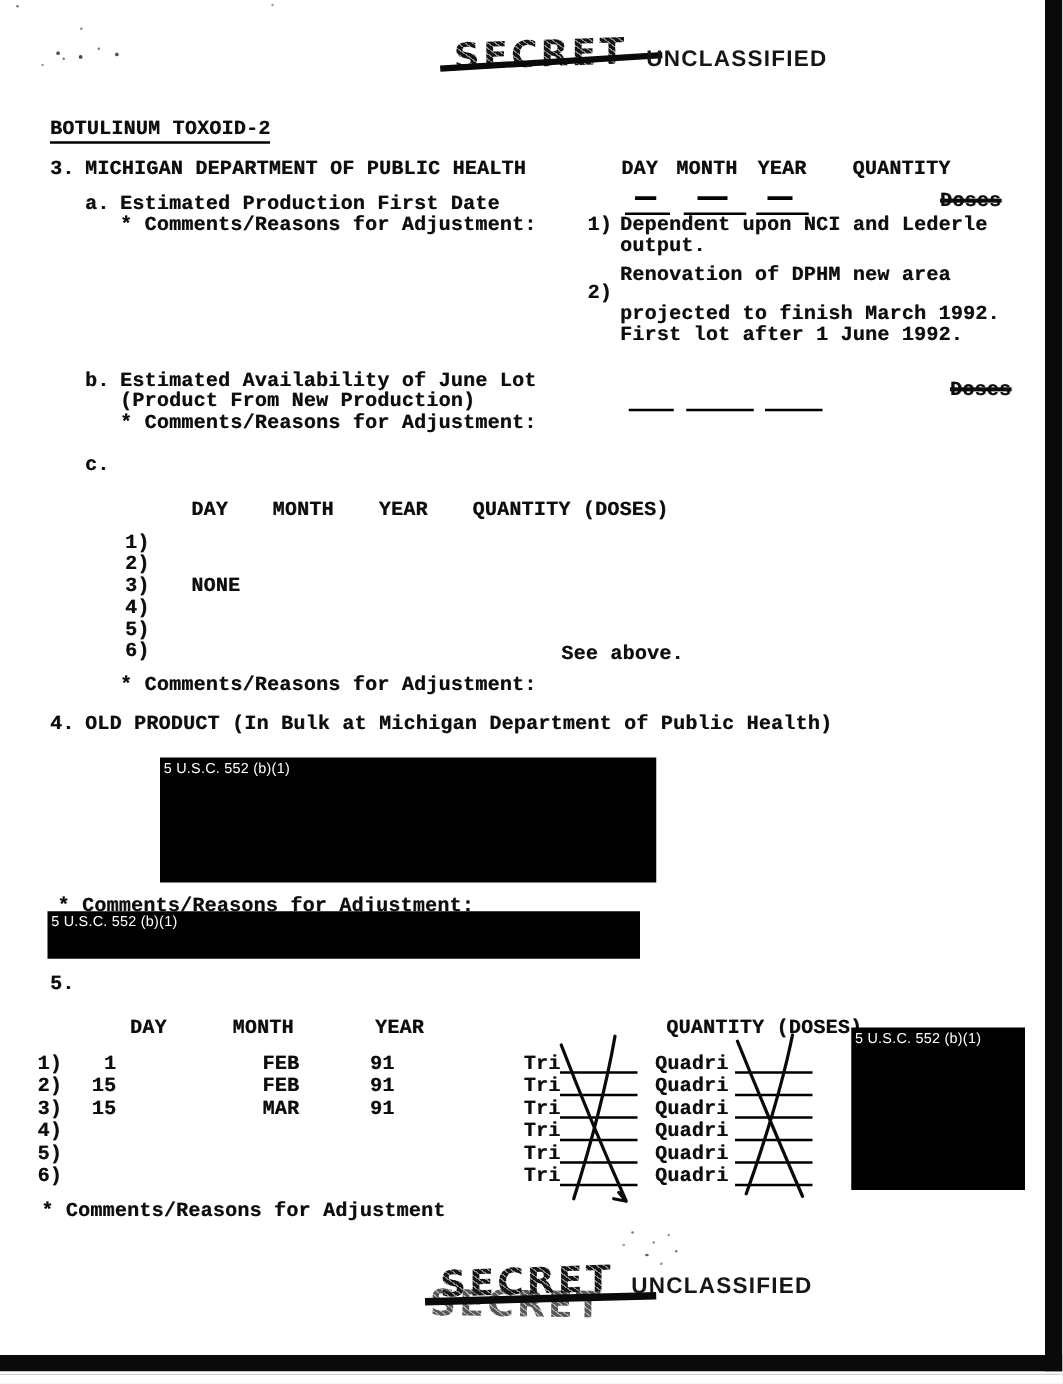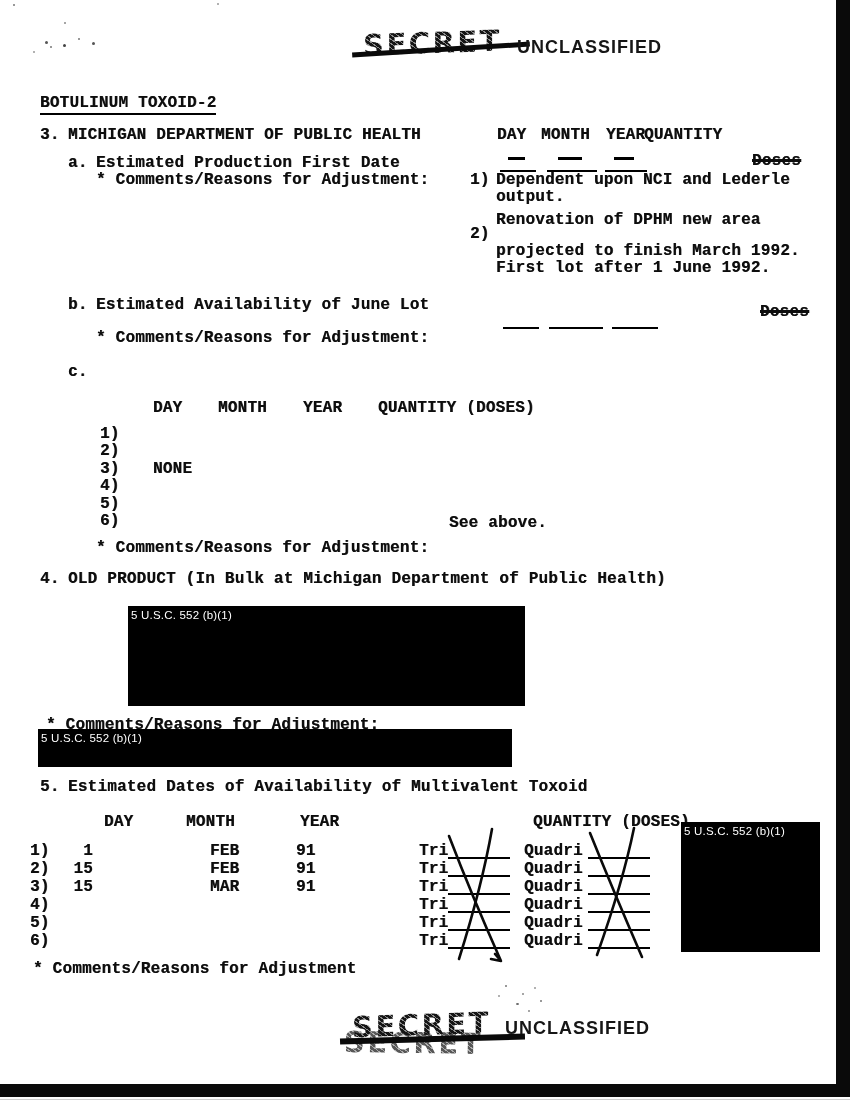--- a/index.html
+++ b/index.html
@@ -57,39 +57,40 @@
   <div class="stampline" style="left:352px;top:47px;width:178px;height:5px;transform:rotate(-3.5deg);"></div>
   <div class="unclass" style="left:517px;top:37px;">UNCLASSIFIED</div>
 
   <div class="t" style="left:40px;top:95px;"><span class="ul">BOTULINUM TOXOID-2</span></div>
 
   <div class="t" style="left:40px;top:127px;">3.</div>
   <div class="t" style="left:68px;top:127px;">MICHIGAN DEPARTMENT OF PUBLIC HEALTH</div>
   <div class="t" style="left:497px;top:127px;">DAY</div>
   <div class="t" style="left:541px;top:127px;">MONTH</div>
   <div class="t" style="left:606px;top:127px;">YEAR</div>
-  <div class="t" style="left:644px;top:127px;">QUANTITY</div>
+  <div class="t" style="left:682px;top:127px;">QUANTITY</div>
 
   <div class="t" style="left:68px;top:155px;">a.</div>
   <div class="t" style="left:96px;top:155px;">Estimated Production First Date</div>
   <div class="mark" style="left:500px;top:157px;width:36px;"></div>
   <div class="mark" style="left:547px;top:157px;width:50px;"></div>
   <div class="mark" style="left:605px;top:157px;width:42px;"></div>
   <div class="t struck" style="left:752px;top:153px;">Doses</div>
   <div class="t" style="left:96px;top:172px;">* Comments/Reasons for Adjustment:</div>
   <div class="t" style="left:470px;top:172px;">1)</div>
   <div class="t" style="left:496px;top:172px;">Dependent upon NCI and Lederle</div>
   <div class="t" style="left:496px;top:189px;">output.</div>
   <div class="t" style="left:470px;top:226px;">2)</div>
   <div class="t" style="left:496px;top:212px;">Renovation of DPHM new area</div>
   <div class="t" style="left:496px;top:243px;">projected to finish March 1992.</div>
   <div class="t" style="left:496px;top:260px;">First lot after 1 June 1992.</div>
 
   <div class="t" style="left:68px;top:297px;">b.</div>
   <div class="t" style="left:96px;top:297px;">Estimated Availability of June Lot</div>
+  <div class="t" style="left:96px;top:313px;">(Product From New Production)</div>
   <div class="blank" style="left:503px;top:327px;width:36px;"></div>
   <div class="blank" style="left:549px;top:327px;width:54px;"></div>
   <div class="blank" style="left:612px;top:327px;width:46px;"></div>
   <div class="t struck" style="left:760px;top:304px;">Doses</div>
   <div class="t" style="left:96px;top:330px;">* Comments/Reasons for Adjustment:</div>
 
   <div class="t" style="left:68px;top:364px;">c.</div>
   <div class="t" style="left:153px;top:400px;">DAY</div>
   <div class="t" style="left:218px;top:400px;">MONTH</div>
   <div class="t" style="left:303px;top:400px;">YEAR</div>
@@ -111,21 +112,20 @@
   <div class="t" style="left:96px;top:540px;">* Comments/Reasons for Adjustment:</div>
   <div class="t" style="left:449px;top:515px;">See above.</div>
 
   <div class="t" style="left:40px;top:571px;">4.</div>
   <div class="t" style="left:68px;top:571px;">OLD PRODUCT (In Bulk at Michigan Department of Public Health)</div>
   <div class="redact" style="left:128px;top:606px;width:397px;height:100px;">5 U.S.C. 552 (b)(1)</div>
   <div class="t" style="left:46px;top:717px;"><span class="ul">* Comments/Reasons for Adjustment:</span></div>
   <div class="redact" style="left:38px;top:729px;width:474px;height:38px;">5 U.S.C. 552 (b)(1)</div>
 
   <div class="t" style="left:40px;top:779px;">5.</div>
-  <div class="t" style="left:68px;top:779px;">Estimated Dates of Availability of Multivalent Toxoid</div>
   <div class="t" style="left:104px;top:814px;">DAY</div>
   <div class="t" style="left:186px;top:814px;">MONTH</div>
   <div class="t" style="left:300px;top:814px;">YEAR</div>
   <div class="t" style="left:533px;top:814px;">QUANTITY (DOSES)</div>
   <div class="redact" style="left:681px;top:822px;width:139px;height:130px;">5 U.S.C. 552 (b)(1)</div>
 
   <div class="s5row" style="top:843px;">
     <span class="t" style="left:30px;">1)</span>
     <span class="t" style="left:55px;width:38px;text-align:right;">1</span>
     <span class="t" style="left:210px;">FEB</span>

